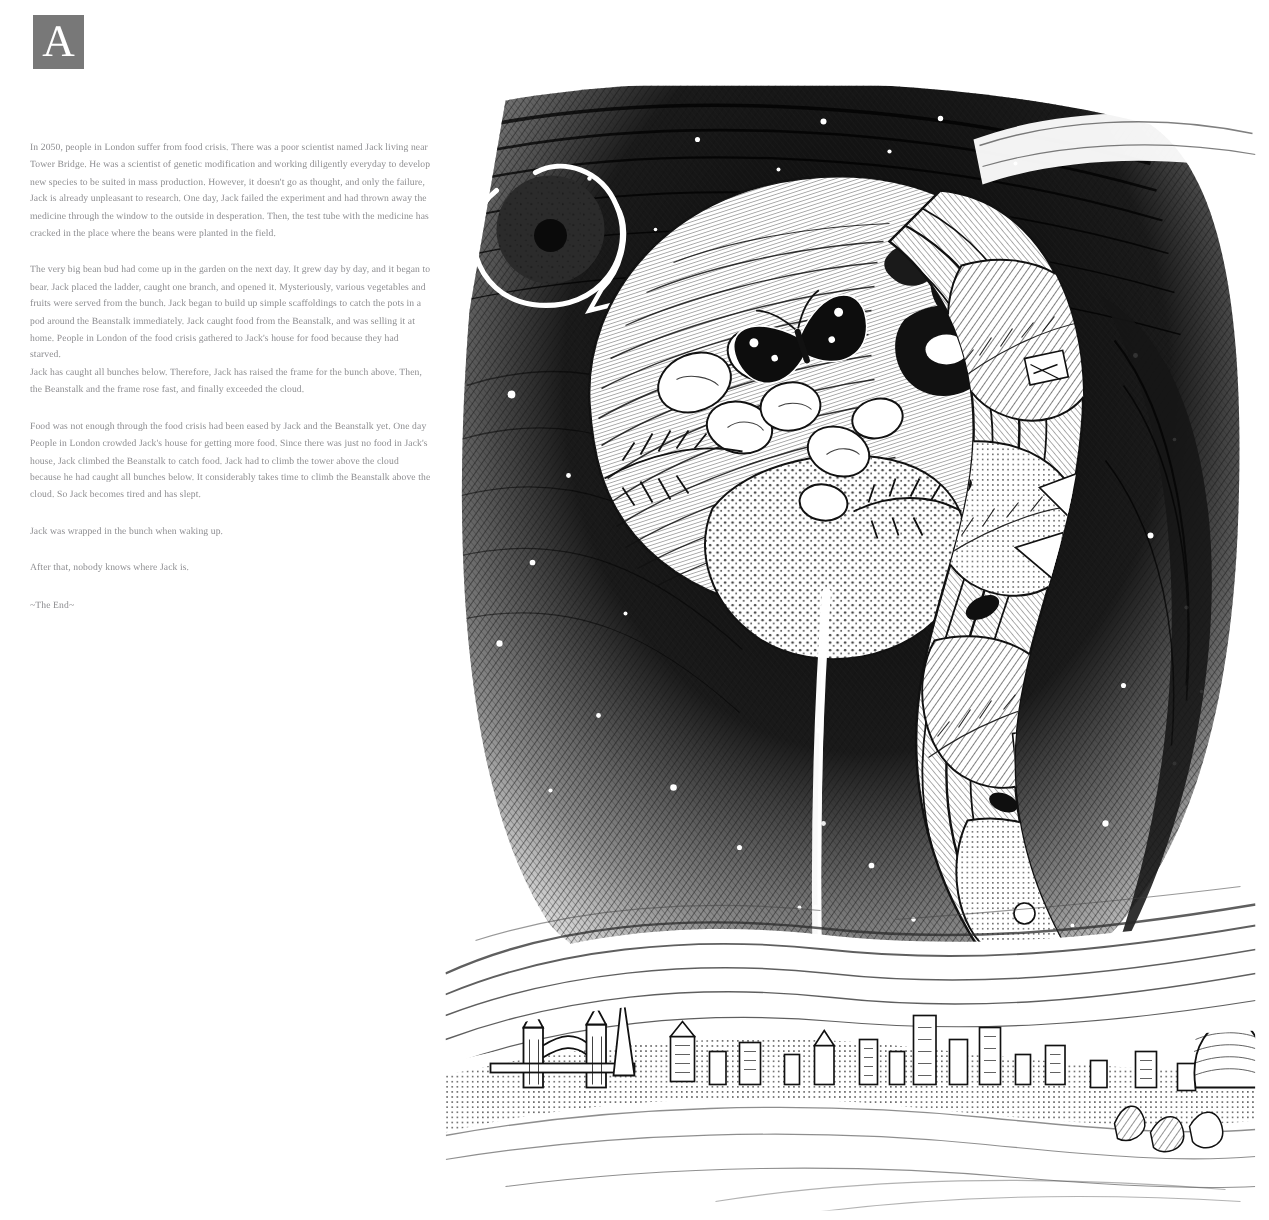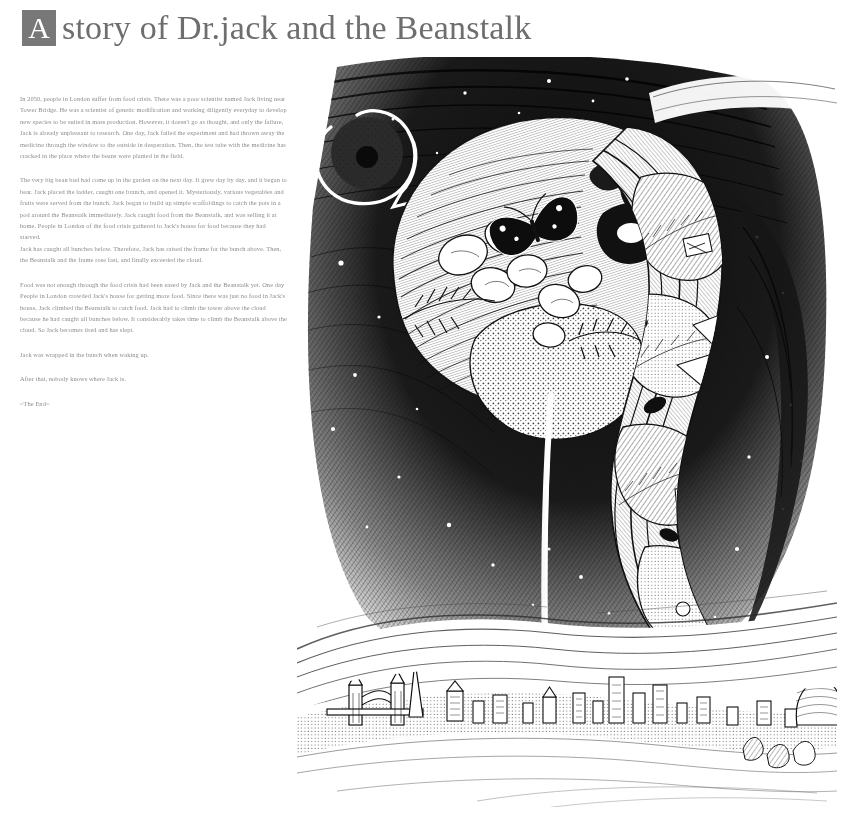--- a/index.html
+++ b/index.html
@@ -61,21 +61,20 @@
   }
   .art svg{display:block;}
 </style>
 </head>
 <body>
 
 <div class="page">
 
   <div class="title-row">
     <div class="dropcap">A</div>
-    <div class="title-text">story of Dr.jack and the Beanstalk</div>
   </div>
 
   <div class="story">
     <p>In 2050, people in London suffer from food crisis. There was a poor scientist named Jack living near Tower Bridge. He was a scientist of genetic modification and working diligently everyday to develop new species to be suited in mass production. However, it doesn't go as thought, and only the failure, Jack is already unpleasant to research. One day, Jack failed the experiment and had thrown away the medicine through the window to the outside in desperation. Then, the test tube with the medicine has cracked in the place where the beans were planted in the field.</p>
     <p class="tight">The very big bean bud had come up in the garden on the next day. It grew day by day, and it began to bear. Jack placed the ladder, caught one branch, and opened it. Mysteriously, various vegetables and fruits were served from the bunch. Jack began to build up simple scaffoldings to catch the pots in a pod around the Beanstalk immediately. Jack caught food from the Beanstalk, and was selling it at home. People in London of the food crisis gathered to Jack's house for food because they had starved.</p>
     <p>Jack has caught all bunches below. Therefore, Jack has raised the frame for the bunch above. Then, the Beanstalk and the frame rose fast, and finally exceeded the cloud.</p>
     <p>Food was not enough through the food crisis had been eased by Jack and the Beanstalk yet. One day People in London crowded Jack's house for getting more food. Since there was just no food in Jack's house, Jack climbed  the Beanstalk to catch food. Jack had to climb the tower above the cloud because he had caught all bunches below. It considerably takes time to climb the Beanstalk above the cloud. So Jack becomes tired and has slept.</p>
     <p>Jack was wrapped in the bunch when waking up.</p>
     <p>After that, nobody knows where Jack is.</p>
     <p class="end">~The End~</p>

